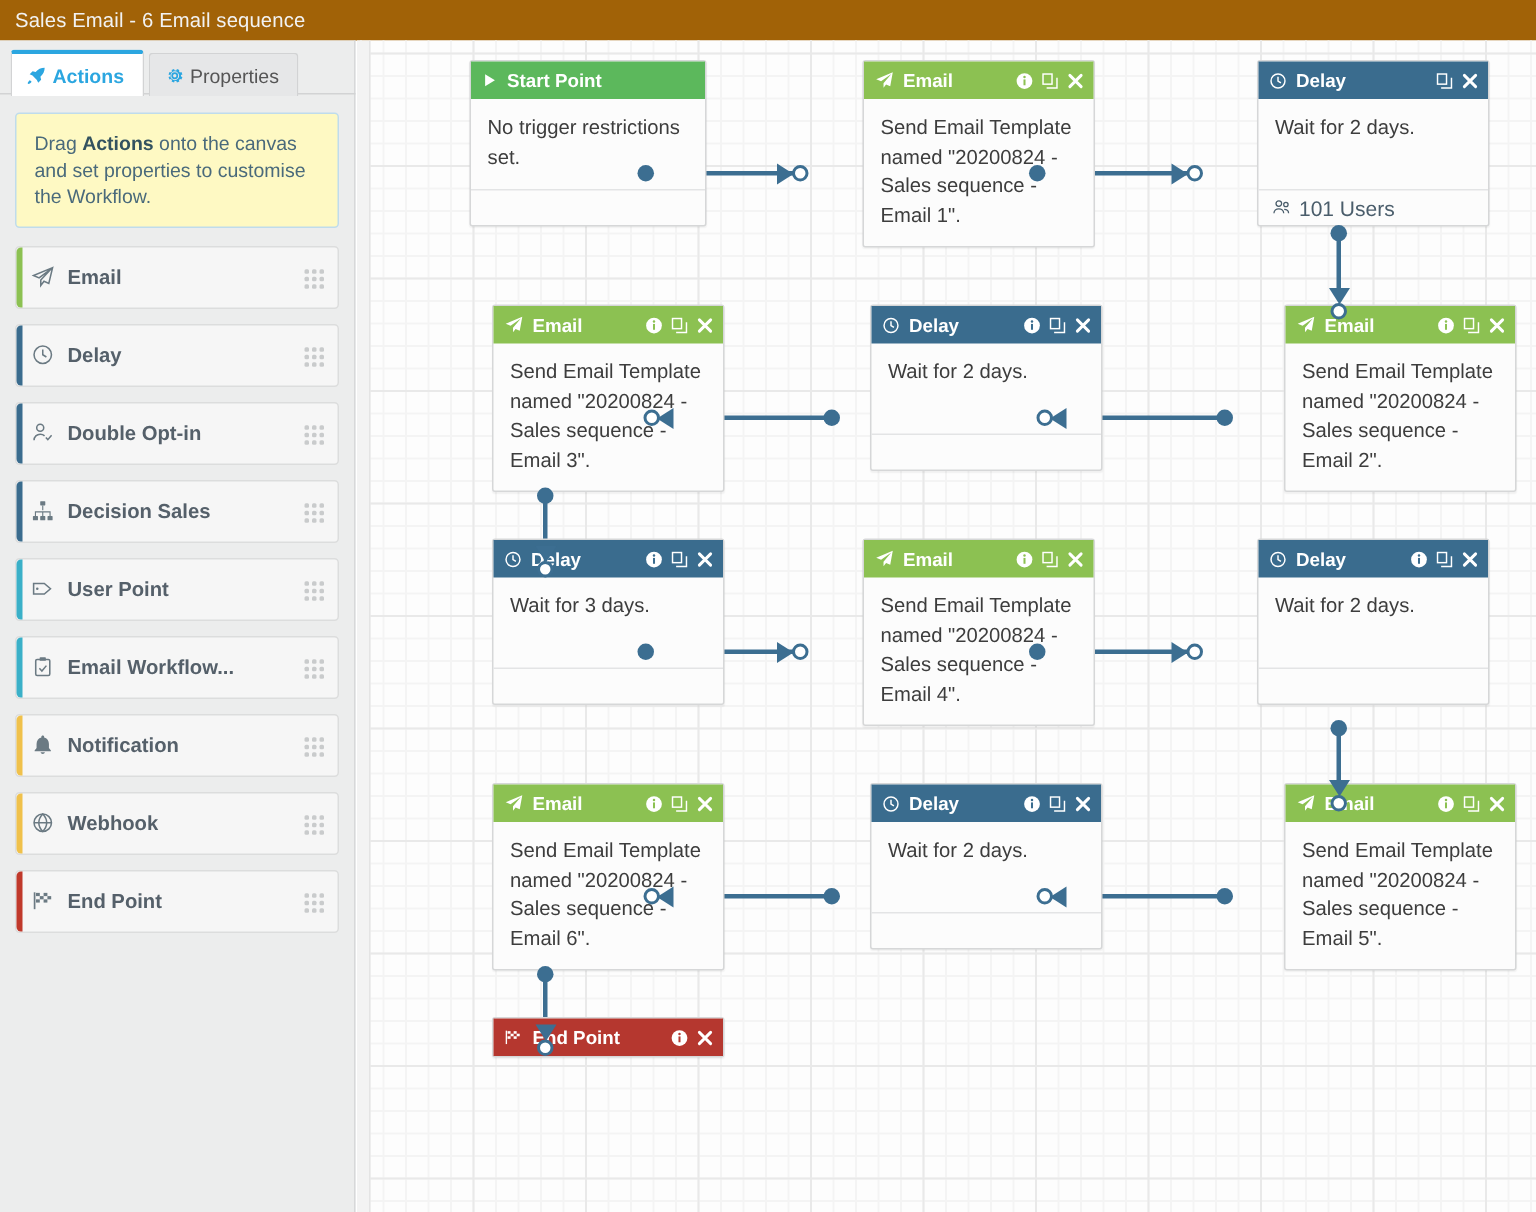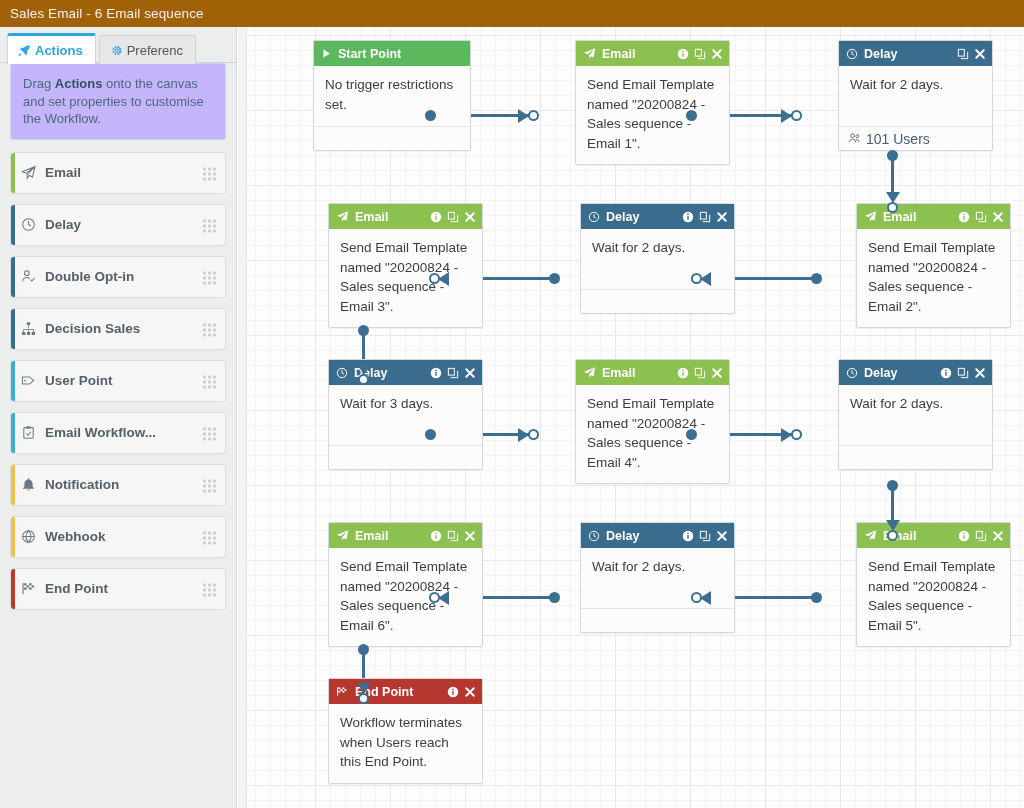--- a/index.html
+++ b/index.html
@@ -33,22 +33,22 @@
   }
   .tab.active {
     background: #fff; color: #2ba6e0; font-weight: bold;
     border-top: 3px solid #2ba6e0; height: 31px; z-index: 3;
   }
   .tab.inactive { background: #e6e7e8; color: #555; margin-left: 3px; }
   .tabs-underline { position: absolute; left: 0; bottom: 0; width: 237px;
                     height: 1px; background: #d2d3d4; }
 
   .hint {
-    margin: 0 10px 0 10px; padding: 11px 12px;
-    background: #c4b5fd; border: 1px solid #bfdcec; border-radius: 3px;
+    margin: 12px 10px 0 10px; padding: 11px 12px;
+    background: #fef9c3; border: 1px solid #bfdcec; border-radius: 3px;
     color: #4a6a7b; font-size: 13px; line-height: 1.35;
   }
   .hint b { color: #33525f; }
 
   .actions-list { margin-top: 12px; padding: 0 10px; }
   .action-item {
     position: relative; height: 42px; margin-bottom: 10px;
     background: #f6f6f6; border: 1px solid #dcdddd; border-radius: 3px;
     display: flex; align-items: center; cursor: move;
   }
@@ -154,21 +154,21 @@
         </span>
         <span>Actions</span>
       </div>
       <div class="tab inactive">
         <span>
           <svg class="ic" width="13" height="13" viewBox="0 0 16 16" fill="#2ba6e0">
             <path d="M8 5.2A2.8 2.8 0 1 0 8 10.8 2.8 2.8 0 0 0 8 5.2zm0 4.2a1.4 1.4 0 1 1 0-2.8 1.4 1.4 0 0 1 0 2.8z"></path>
             <path d="M14.3 9.1l-1.2-.5V7.4l1.2-.5-.8-2-1.2.4-.9-.9.4-1.2-2-.8-.5 1.2H7.9l-.5-1.2-2 .8.4 1.2-.9.9-1.2-.4-.8 2 1.2.5v1.2l-1.2.5.8 2 1.2-.4.9.9-.4 1.2 2 .8.5-1.2h1.4l.5 1.2 2-.8-.4-1.2.9-.9 1.2.4.8-2zM8 11.6A3.6 3.6 0 1 1 8 4.4a3.6 3.6 0 0 1 0 7.2z"></path>
           </svg>
         </span>
-        <span>Preferenc</span>
+        <span>Properties</span>
       </div>
     </div>
 
     <div class="hint">
       <span>Drag </span><b>Actions</b><span> onto the canvas and set properties to customise the Workflow.</span>
     </div>
 
     <div class="actions-list">
 
       <div class="action-item">
@@ -844,17 +844,16 @@
                 <circle cx="8" cy="4.5" r="1.1" fill="#b5372f"></circle>
               </svg>
             </span>
           <span>
               <svg class="ic" width="12" height="12" viewBox="0 0 16 16" stroke="#fff" stroke-width="2.6" stroke-linecap="round">
                 <path d="M3 3l10 10M13 3L3 13"></path>
               </svg>
             </span>
         </span>
       </div>
-      <div class="body">Workflow terminates when Users reach this End Point.</div>
     </div>
 
   </div>
 </div>
 
 </body></html>

